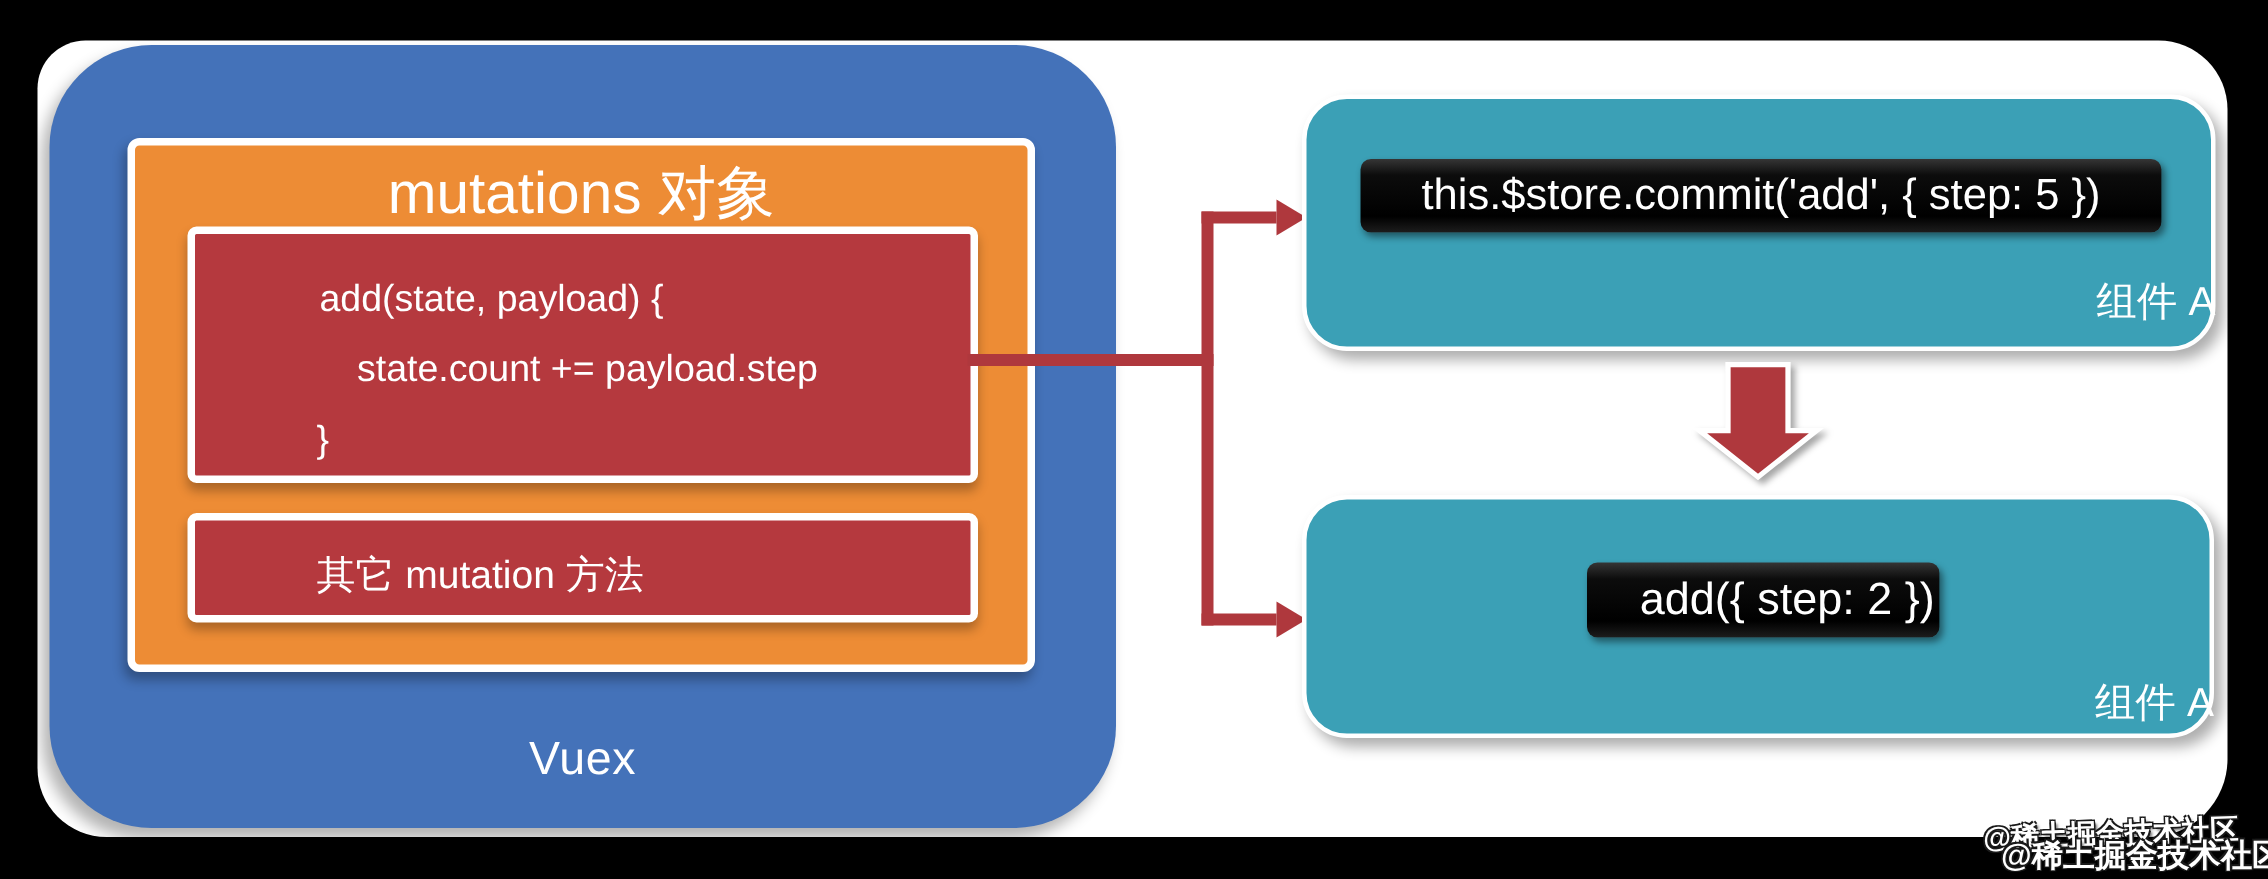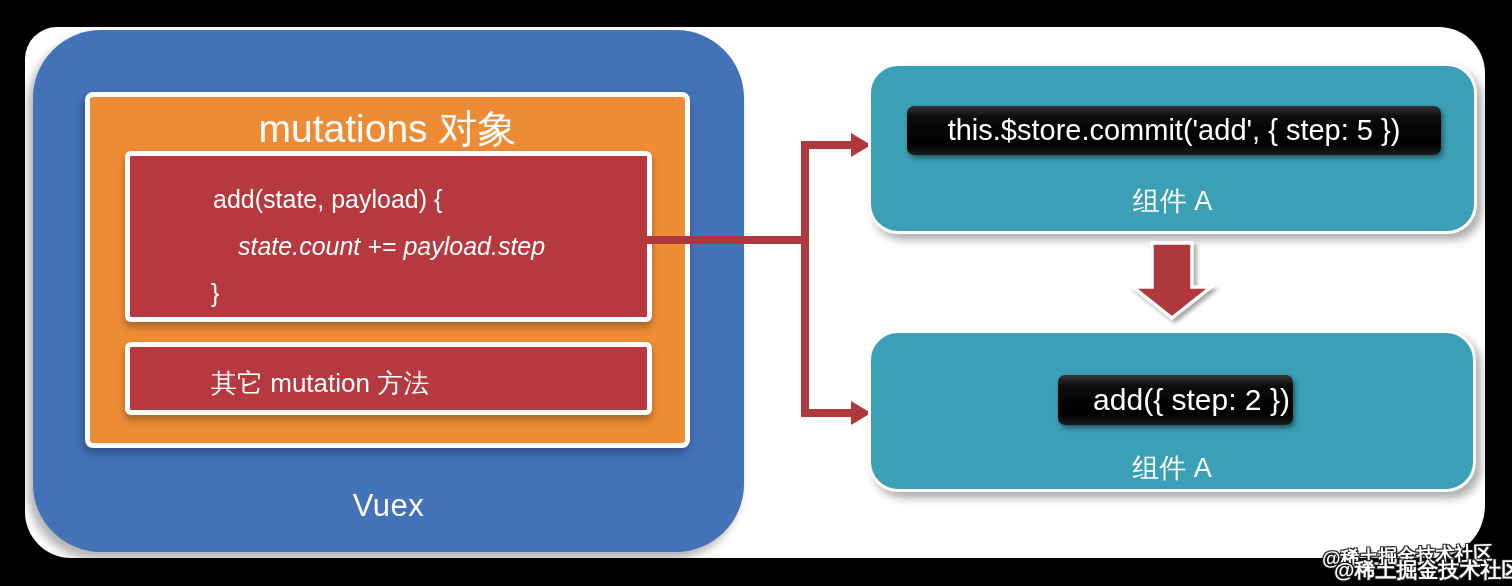--- a/index.html
+++ b/index.html
@@ -41,21 +41,21 @@
     box-shadow:0 5px 7px rgba(0,0,0,.28);
   }
   .red-box-2 {
     left:125px; top:342px; width:527px; height:73px;
     background:var(--mutation-red);
     border:5px solid #fff; border-radius:6px;
     box-shadow:0 5px 7px rgba(0,0,0,.28);
   }
   .code-line { color:#fff; font-size:25px; white-space:pre; }
   .cl1 { left:213px; top:185px; }
-  .cl2 { left:238px; top:232px;font-style:italic; }
+  .cl2 { left:238px; top:232px; }
   .cl3 { left:211px; top:279px; }
   .other-label { left:211px; top:366px; color:#fff; font-size:26px; }
 
   .teal-box {
     background:var(--component-teal);
     border:3px solid #fff; border-radius:30px;
     box-shadow:5px 6px 9px rgba(0,0,0,.32);
   }
   .teal-top    { left:868px; top:63px;  width:609px; height:171px; }
   .teal-bottom { left:868px; top:330px; width:608px; height:162px; }
@@ -63,21 +63,21 @@
   .code-pill {
     display:flex; align-items:center; justify-content:center;
     color:#fff; border-radius:7px;
     background:linear-gradient(180deg,#353535 0%,#0c0c0c 22%,#000 78%,#1d1d1d 100%);
     box-shadow:2px 3px 5px rgba(0,0,0,.45);
     white-space:pre;
   }
   .pill-top    { left:907px;  top:106px; width:534px; height:49px; font-size:29px; }
   .pill-bottom { left:1058px; top:375px; width:235px; height:50px; font-size:30px;padding-left:32px; }
 
-  .comp-label { text-align:center; color:#fff; font-size:27px; }
+  .comp-label { text-align:right; color:#fff; font-size:27px; }
   .comp-label-top    { left:868px; top:183px; width:609px; }
   .comp-label-bottom { left:868px; top:450px; width:608px; }
 
   .conn { background:var(--arrow-red); }
   .conn-h-main   { left:645px; top:236px; width:164px; height:8px; }
   .conn-v        { left:801px; top:141px; width:8px;  height:276px; }
   .conn-h-top    { left:801px; top:141px; width:50px; height:8px; }
   .conn-h-bottom { left:801px; top:409px; width:50px; height:8px; }
   .tri {
     width:0; height:0;

